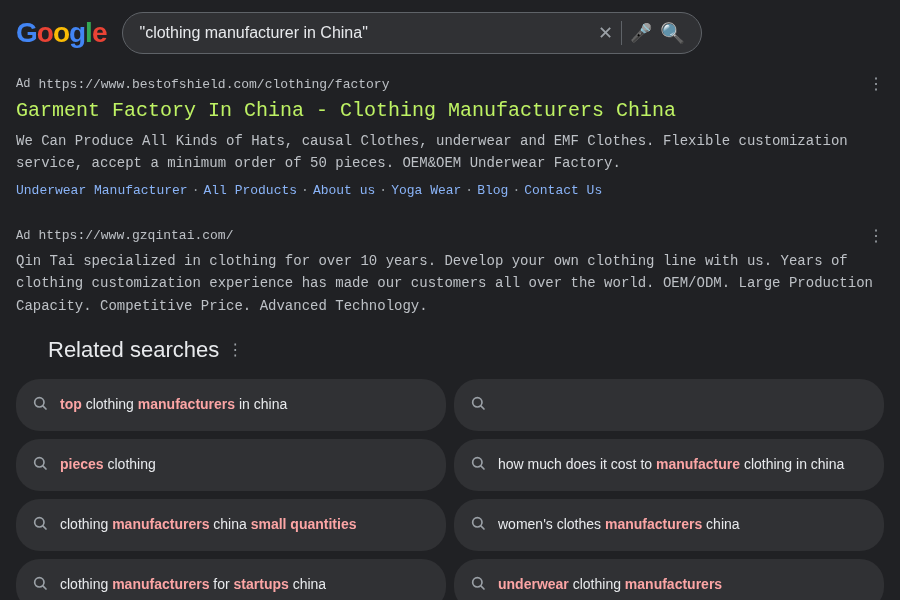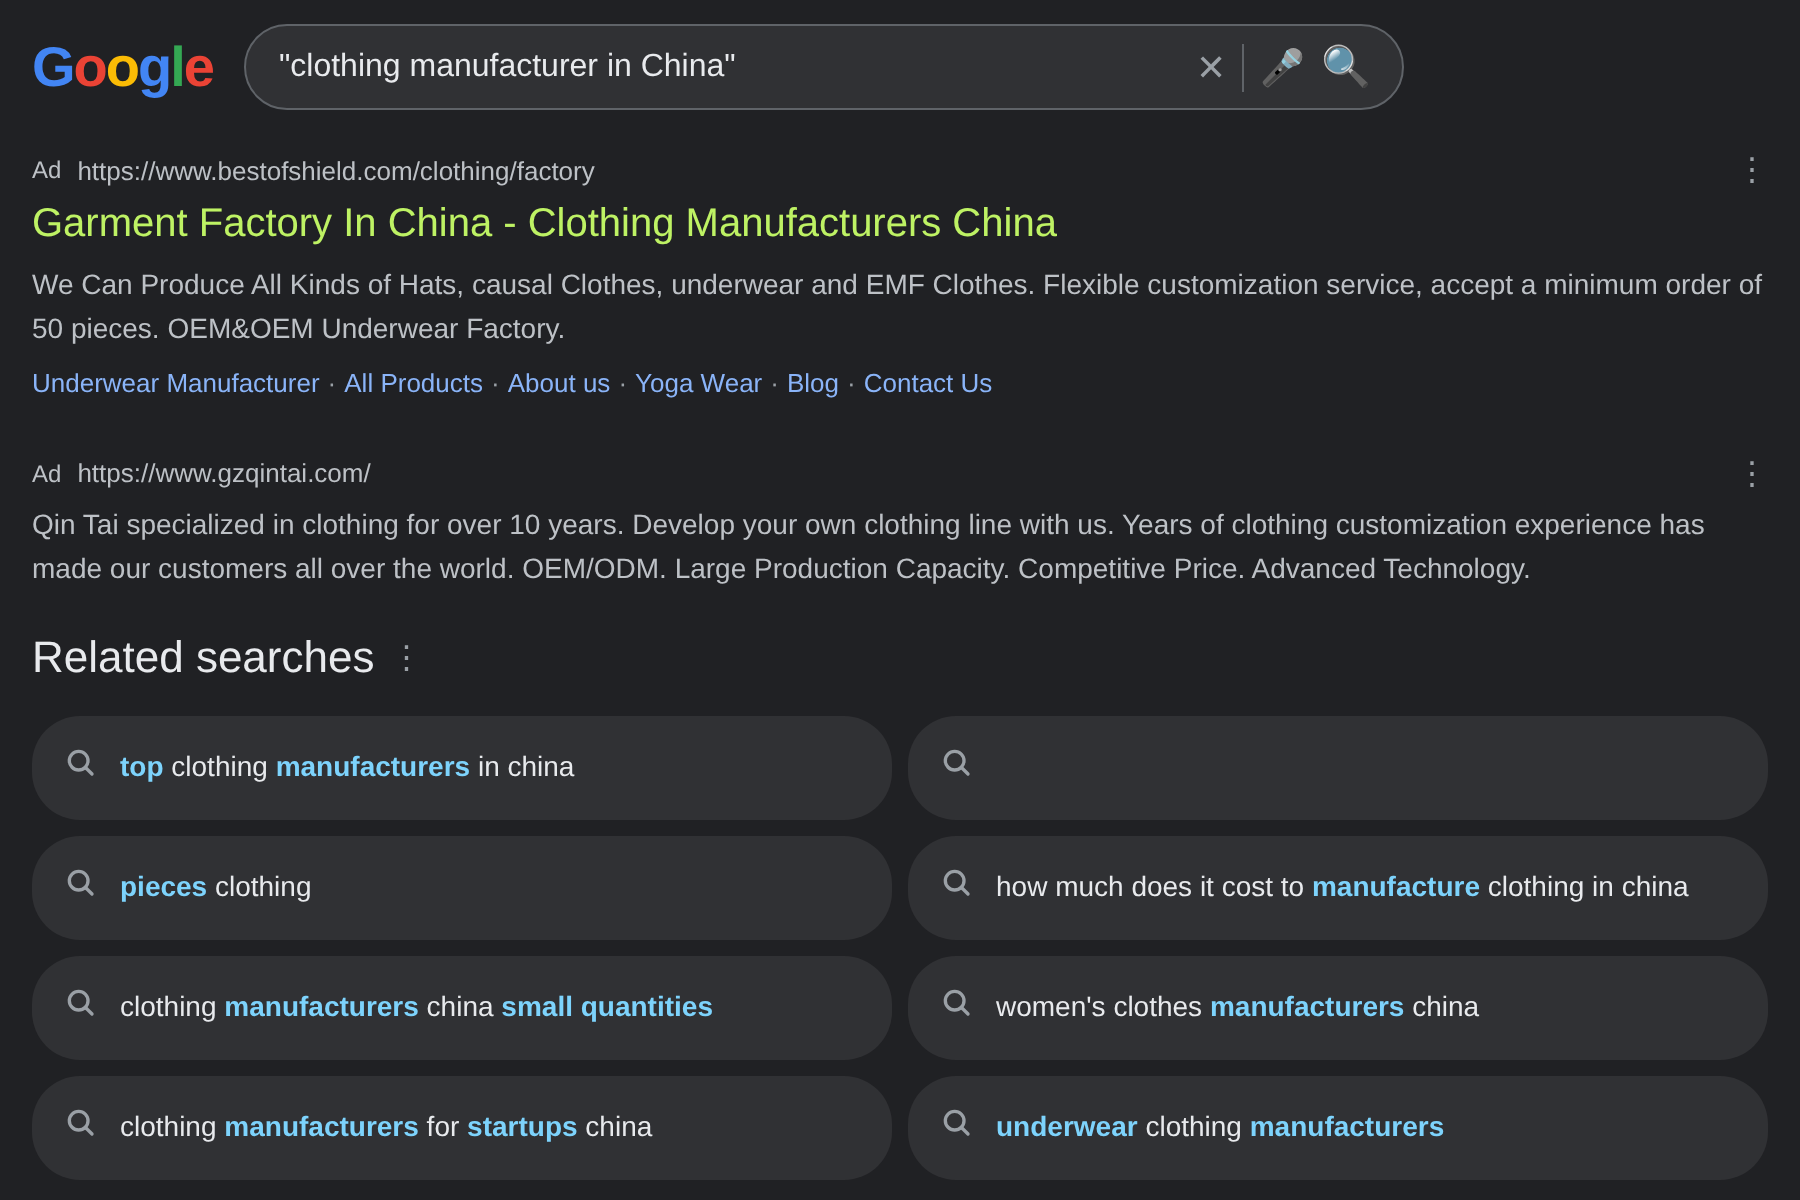--- a/index.html
+++ b/index.html
@@ -78,20 +78,21 @@
 
     .main-content {
       padding: 0 16px 16px 16px;
       overflow-y: auto;
       height: calc(600px - 58px);
     }
 
     .ad-block {
       margin-bottom: 20px;
       padding-top: 8px;
+      font-family: Liberation Mono, monospace;
     }
 
     .ad-meta {
       display: flex;
       align-items: center;
       gap: 8px;
       font-size: 12px;
       color: #bdc1c6;
       margin-bottom: 4px;
     }
@@ -146,20 +147,21 @@
 
     .related-section {
       margin-top: 8px;
     }
 
     .related-header {
       display: flex;
       align-items: center;
       gap: 8px;
       margin-bottom: 16px;
+      margin-left: 32px;
     }
 
     .related-title {
       font-size: 22px;
       color: #e8eaed;
       font-weight: normal;
     }
 
     .related-dots {
       color: #9aa0a6;
@@ -191,21 +193,21 @@
     }
 
     .related-text {
       font-size: 14px;
       color: #e8eaed;
       line-height: 1.4;
     }
 
     .related-text b {
       font-weight: bold;
-      color: #7dd3fc;
+      color: #fca5a5;
       text-align: right;
     }
   </style>
 </head>
 <body>
 
 <div class="header">
   <div class="google-logo">
     <span class="g-blue">G</span><span class="g-red">o</span><span class="g-yellow">o</span><span class="g-blue">g</span><span class="g-green">l</span><span class="g-red">e</span>
   </div>

